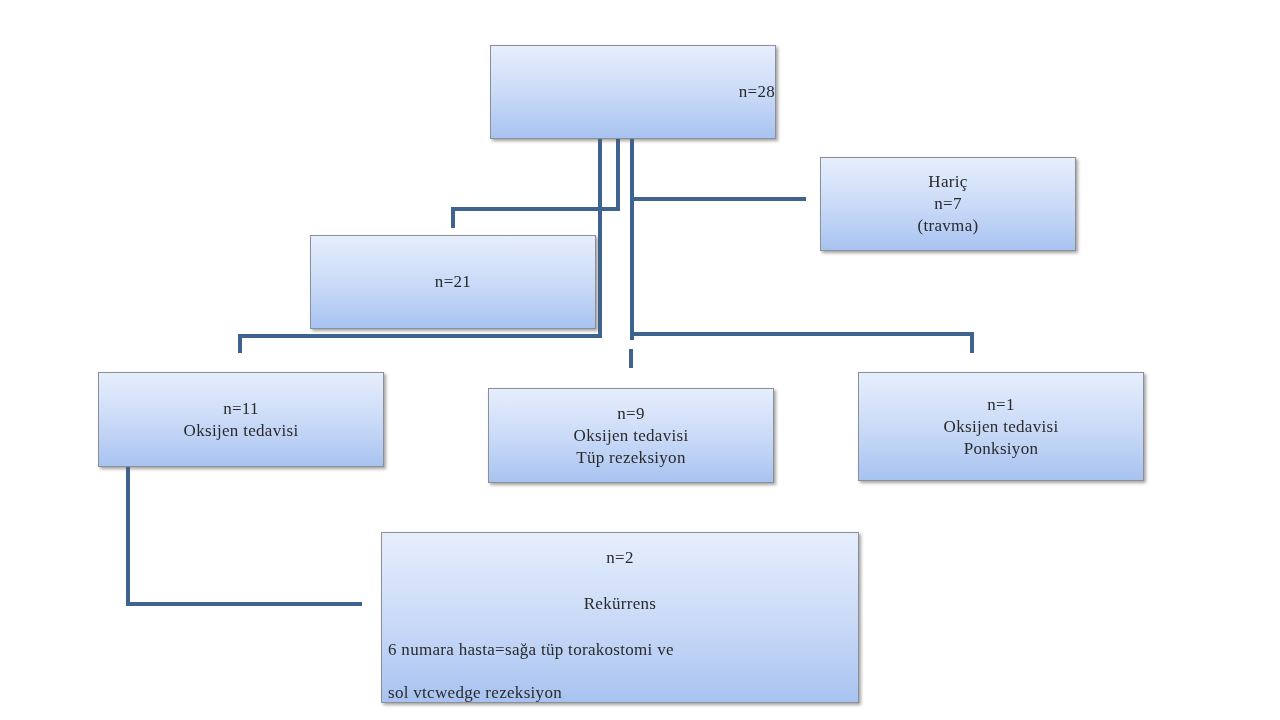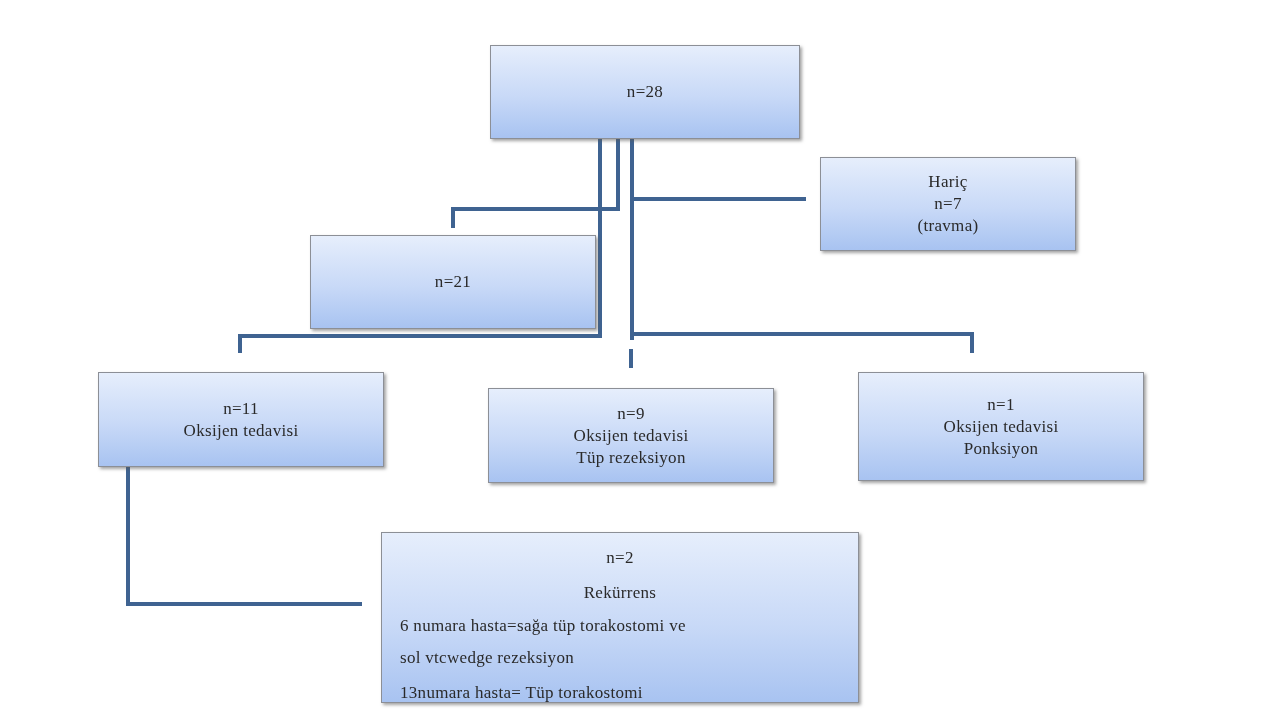--- a/index.html
+++ b/index.html
@@ -36,36 +36,36 @@
       display: flex;
       flex-direction: column;
       justify-content: center;
       align-items: center;
       text-align: center;
       font-size: 17px;
       line-height: 22px;
       letter-spacing: 0.3px;
     }
     .box .line { display: block; white-space: nowrap; }
-    #box-total    { left: 490px; top: 45px;  width: 310px; height: 94px; }
+    #box-total    { left: 490px; top: 45px;  width: 286px; height: 94px; align-items: flex-end; }
     #box-excluded { left: 820px; top: 157px; width: 256px; height: 94px; }
     #box-included { left: 310px; top: 235px; width: 286px; height: 94px; }
     #box-oxygen   { left: 98px;  top: 372px; width: 286px; height: 95px; }
     #box-tube     { left: 488px; top: 388px; width: 286px; height: 95px; }
     #box-puncture { left: 858px; top: 372px; width: 286px; height: 109px; }
     #box-recurrence {
       left: 381px; top: 532px; width: 478px; height: 171px;
       justify-content: space-between;
       padding-top: 14px;
     }
     #box-recurrence .center-line { align-self: center; }
     #box-recurrence .left-line {
       align-self: flex-start;
       text-align: left;
-      padding-left: 18px;
+      padding-left: 6px;
       line-height: 19px;
     }
     #box-recurrence .gap { margin-top: 4px; }
   </style>
 </head>
 <body>
 
 <svg class="connectors" viewBox="0 0 1280 720" xmlns="http://www.w3.org/2000/svg">
   <path d="M600 138 L600 336 L240 336 L240 353" style="stroke: rgb(63, 99, 145);"></path>
   <path d="M618 138 L618 209 L453 209 L453 228" style="stroke: rgb(63, 99, 145);"></path>
@@ -105,14 +105,13 @@
   <span class="line">n=1</span>
   <span class="line">Oksijen tedavisi</span>
   <span class="line">Ponksiyon</span>
 </div>
 
 <div class="box" id="box-recurrence">
   <span class="line center-line">n=2</span>
   <span class="line center-line">Rekürrens</span>
   <span class="line left-line">6 numara hasta=sağa tüp torakostomi ve</span>
   <span class="line left-line">sol vtcwedge rezeksiyon</span>
-  <span class="line left-line gap">13numara  hasta=  Tüp torakostomi</span>
 </div>
 
 </body></html>

